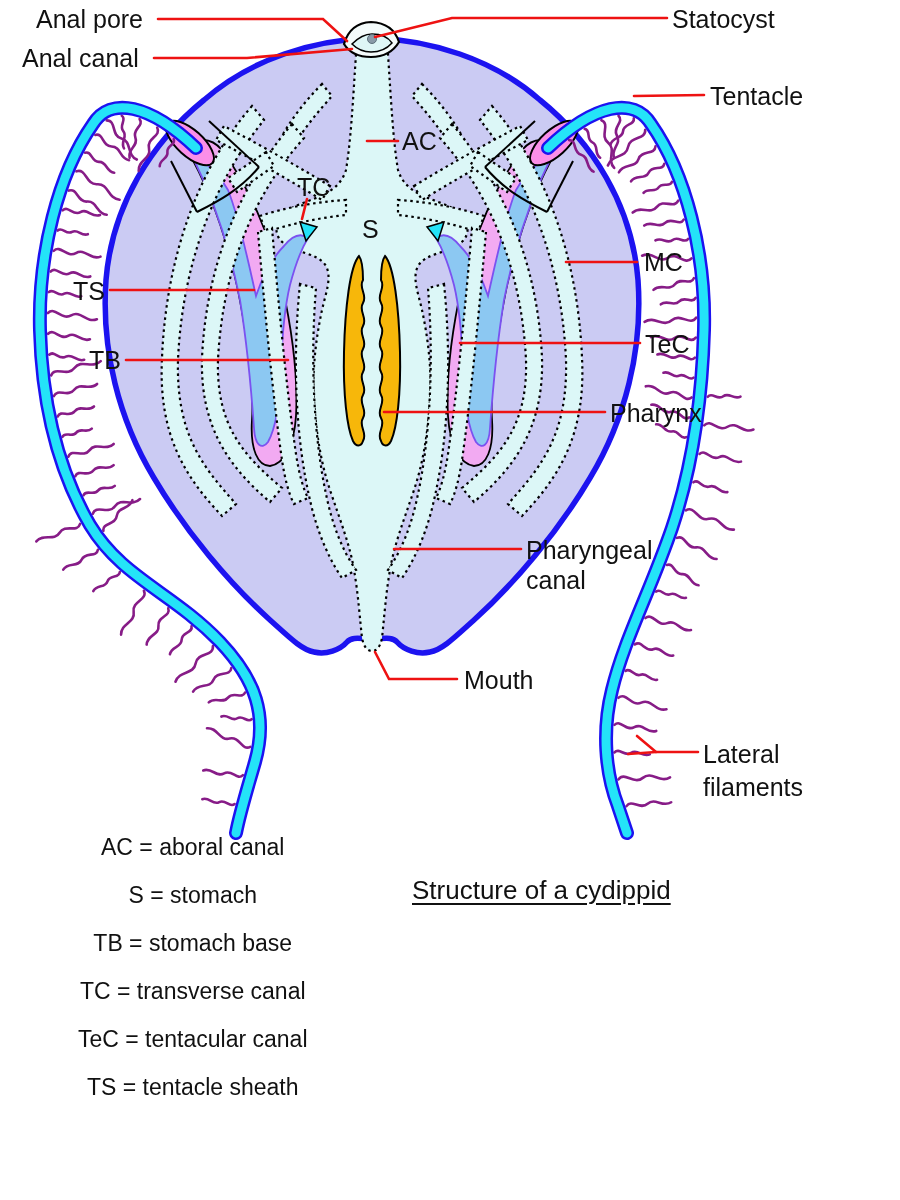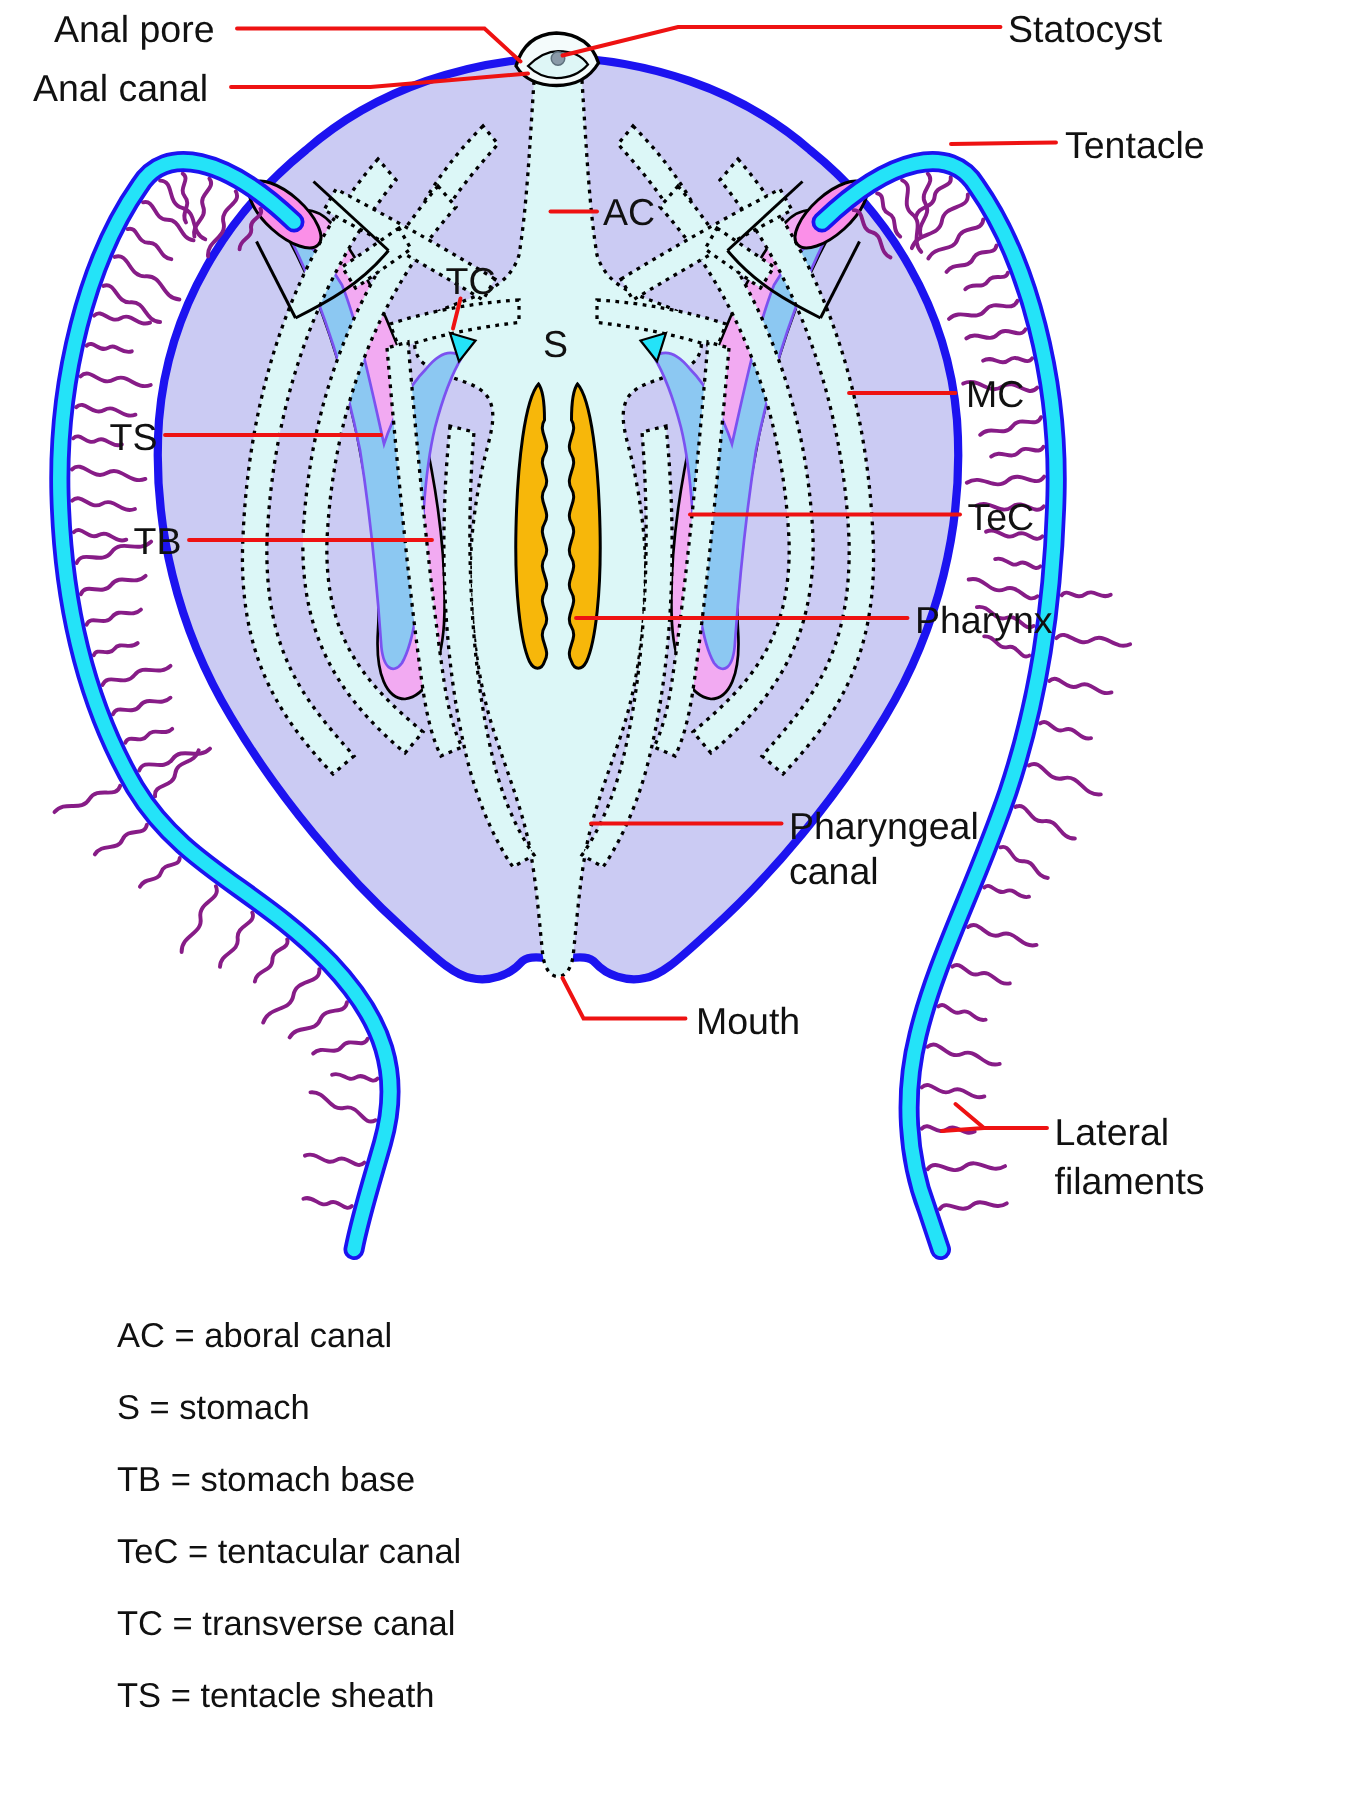--- a/index.html
+++ b/index.html
@@ -3,21 +3,21 @@
 <meta charset="utf-8">
 <style>
   html,body{margin:0;padding:0;background:#ffffff;}
   body{width:900px;height:1200px;position:relative;font-family:"Liberation Sans",sans-serif;overflow:hidden;}
   #stage{position:absolute;left:0;top:0;}
   svg text{font-family:"Liberation Sans",sans-serif;fill:#111111;}
   .dlabel{font-size:25px;}
   .leader{stroke:#ee1212;stroke-width:2.6;fill:none;stroke-linecap:round;}
   .canal{fill:#dcf7f7;stroke:#000;stroke-width:2.2;stroke-dasharray:2.5 3.6;}
   .solidline{fill:none;stroke:#000;stroke-width:2;}
-  .legend{position:absolute;left:78px;top:866px;}
+  .legend{position:absolute;left:78px;top:823px;text-align:center;}
   .legend-row{height:48px;line-height:48px;font-size:23px;color:#111;white-space:nowrap;}
   .title-block{position:absolute;left:412px;top:872px;font-size:26px;line-height:36px;color:#111;}
   .title-block .tline{text-decoration:underline;text-underline-offset:4px;white-space:nowrap;}
 </style>
 </head>
 <body>
 
 <svg id="stage" width="900" height="1200" viewBox="0 0 900 1200">
 
   <path d="M 372,38 C 430,40 492,58 540,100 C 592,142 632,205 638,280
@@ -257,19 +257,20 @@
     <text class="dlabel" x="464" y="689">Mouth</text>
     <text class="dlabel" x="703" y="763">Lateral</text>
     <text class="dlabel" x="703" y="796">filaments</text>
   </g>
 </svg>
 
 <div class="legend">
   <div class="legend-row">AC = aboral canal</div>
   <div class="legend-row">S = stomach</div>
   <div class="legend-row">TB = stomach base</div>
+  <div class="legend-row">TC = transverse canal</div>
   <div class="legend-row">TeC = tentacular canal</div>
-  <div class="legend-row">TC = transverse canal</div>
   <div class="legend-row">TS = tentacle sheath</div>
 </div>
 
 <div class="title-block">
+  <div class="tline">Structure of a cydippid</div>
 </div>
 
 </body></html>

